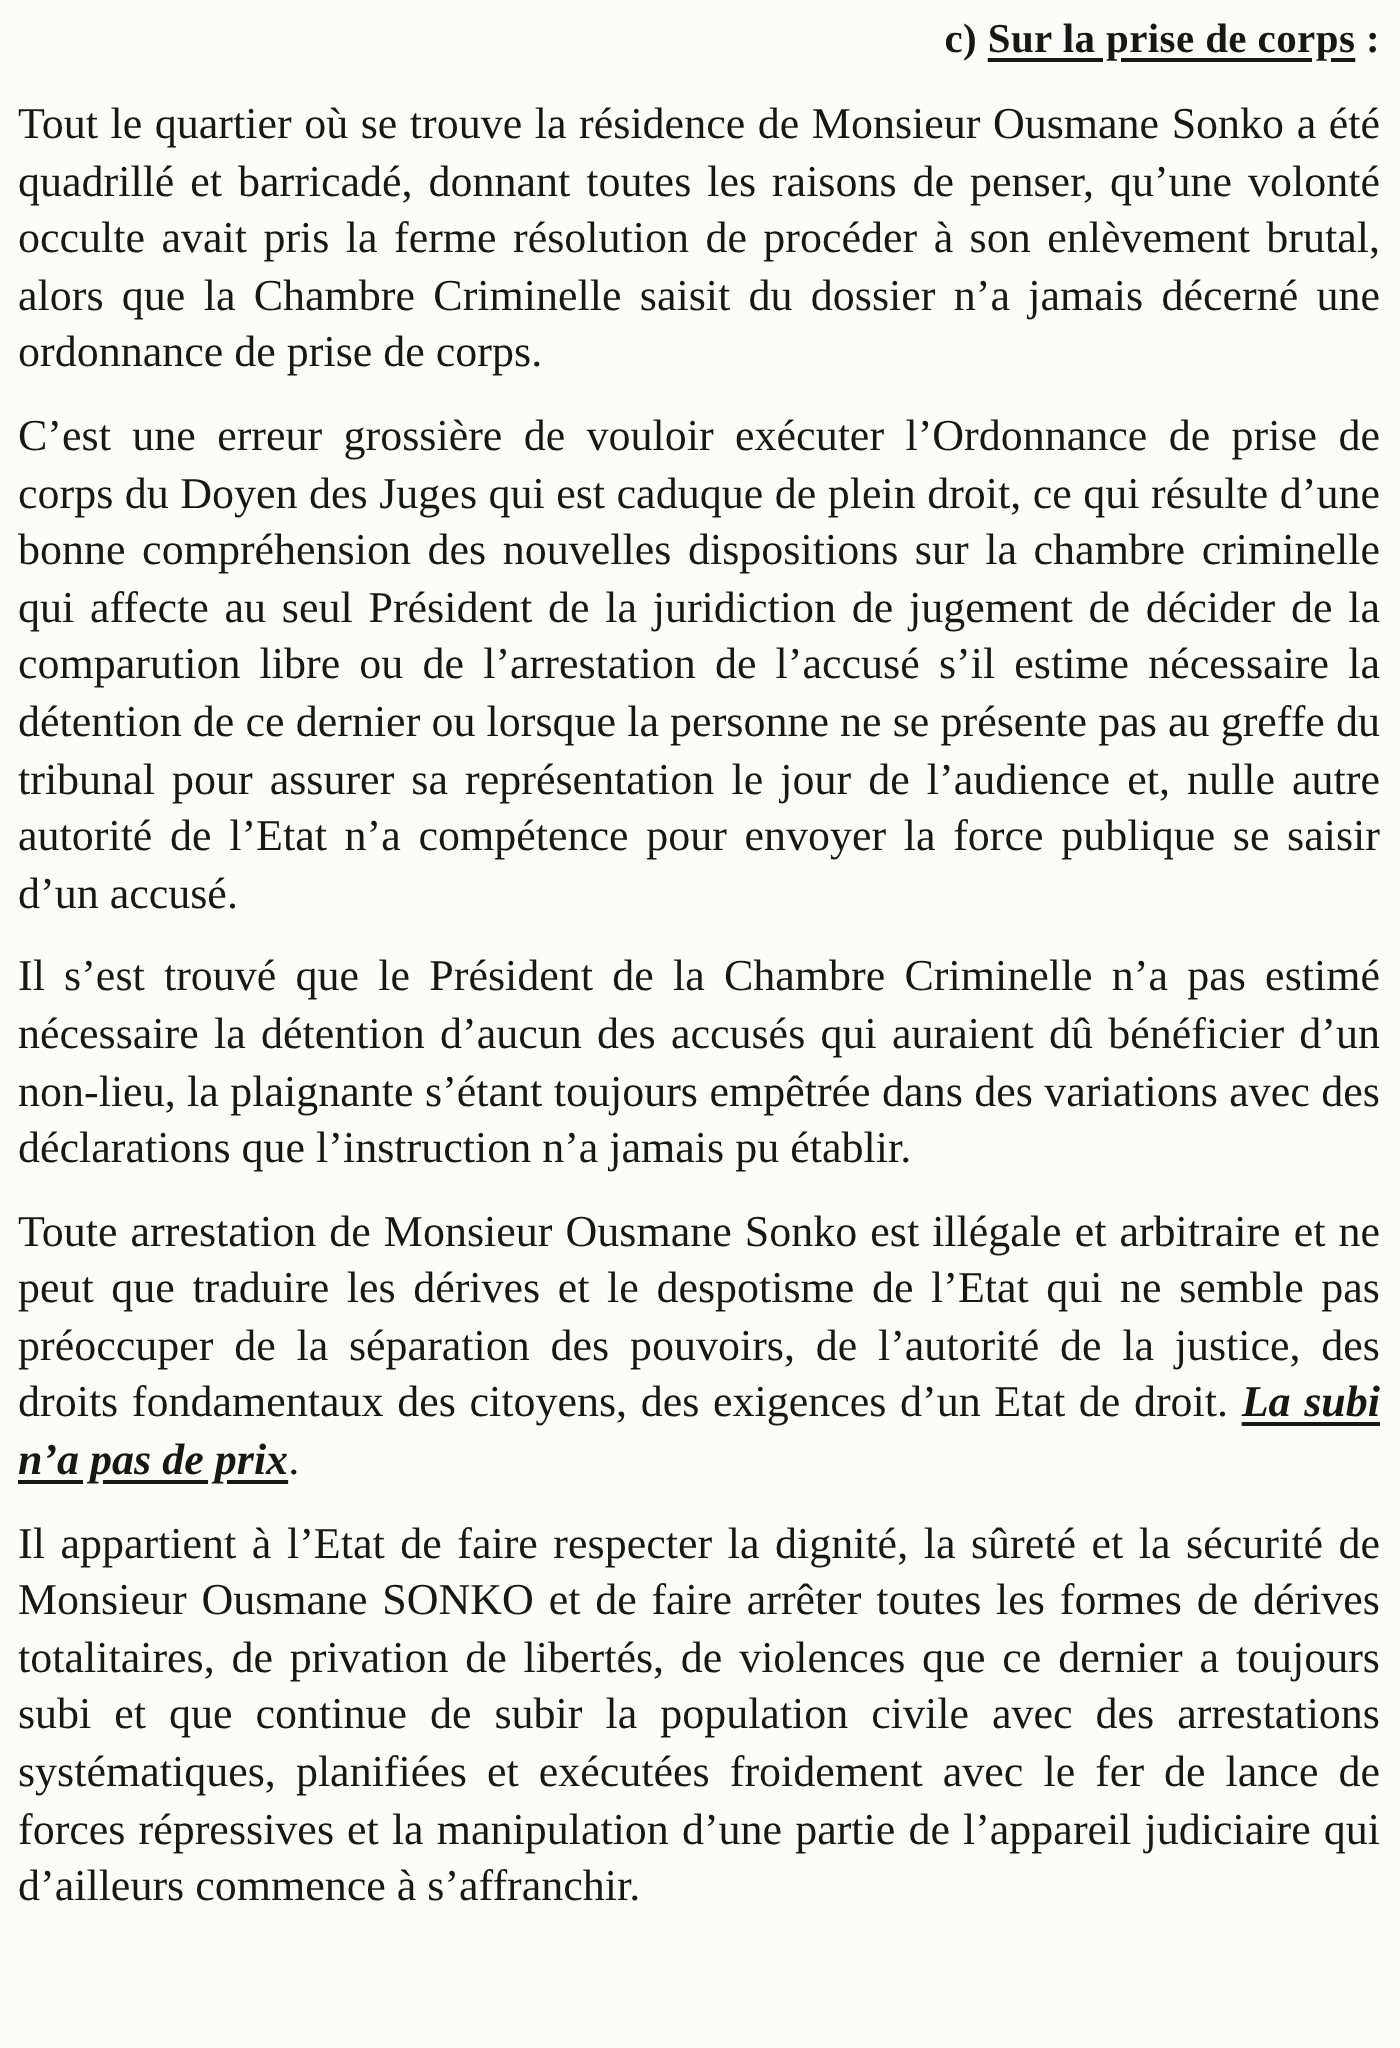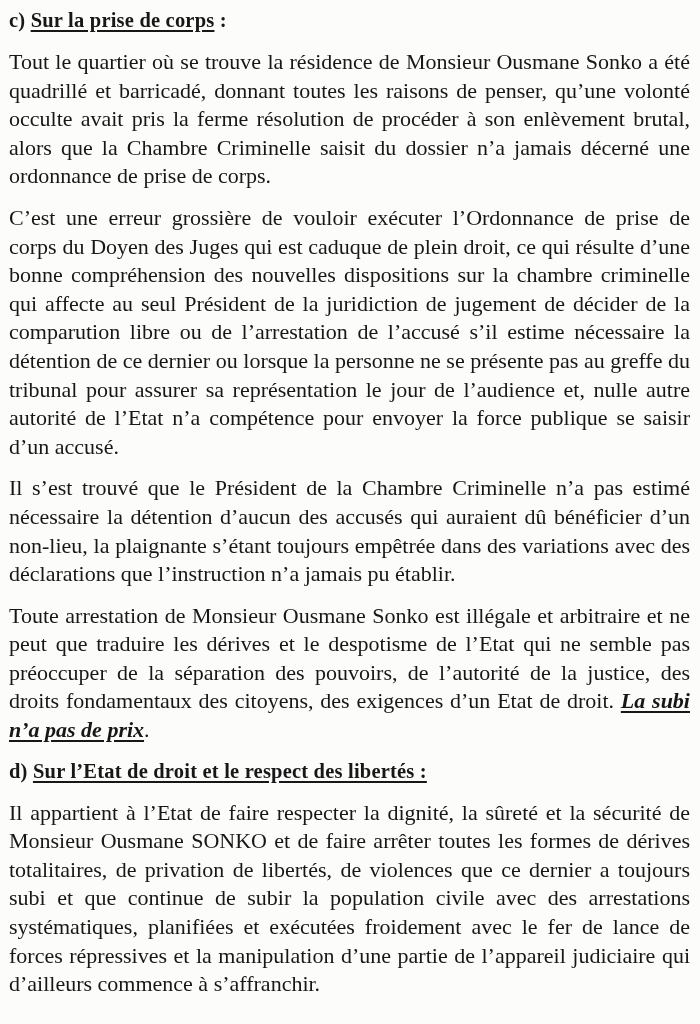--- a/index.html
+++ b/index.html
@@ -16,20 +16,21 @@
   }
   .doc {
     padding: 7px 10px 0 9px;
   }
   h2.heading {
     font-size: 20.5px;
     line-height: 26px;
     font-weight: 700;
     margin: 0 0 15px 0;
     letter-spacing: 0.2px;
+    text-align: right;
   }
   h2.heading.second {
     margin-top: 7px;
   }
   .hd-underline {
     text-decoration: underline;
     text-decoration-thickness: 2px;
     text-underline-offset: 3px;
   }
   p.para {
@@ -58,17 +59,16 @@
 
   <p class="para"><span>Tout le quartier où se trouve la résidence de Monsieur Ousmane Sonko a été quadrillé et barricadé, donnant toutes les raisons de penser, qu’une volonté occulte avait pris la ferme résolution de procéder à son enlèvement brutal, alors que la Chambre Criminelle saisit du dossier n’a jamais décerné une ordonnance de prise de corps.</span></p>
 
   <p class="para"><span>C’est une erreur grossière de vouloir exécuter l’Ordonnance de prise de corps du Doyen des Juges qui est caduque de plein droit, ce qui résulte d’une bonne compréhension des nouvelles dispositions sur la chambre criminelle qui affecte au seul Président de la juridiction de jugement de décider de la comparution libre ou de l’arrestation de l’accusé </span><span class="run-b">s’il estime nécessaire la détention de ce dernier</span><span> ou lorsque la personne ne se présente pas au greffe du tribunal pour assurer sa représentation le jour de l’audience  et, nulle autre autorité de l’Etat n’a compétence pour envoyer la force publique  se saisir d’un accusé.</span></p>
 
   <p class="para"><span>Il s’est trouvé que le Président de la Chambre Criminelle n’a pas estimé nécessaire la détention d’aucun des accusés qui auraient dû bénéficier d’un non-lieu, la plaignante s’étant toujours empêtrée dans des variations avec des déclarations que l’instruction n’a jamais pu établir.</span></p>
 
   <p class="para"><span>Toute arrestation de Monsieur Ousmane Sonko est illégale et arbitraire et ne peut que traduire les dérives et le despotisme de l’Etat qui ne semble pas préoccuper de la séparation des pouvoirs, de l’autorité de la justice, des droits fondamentaux des citoyens, des exigences d’un Etat de droit. </span><span class="run-biu">La subi n’a pas de prix</span><span>.</span></p>
 
 
-  <h2 class="heading second"><span>d) </span><span class="hd-underline">Sur l’Etat de droit et le respect des libertés :</span><span></span></h2>
 
   <p class="para"><span>Il appartient à l’Etat de faire respecter la dignité, la sûreté et la sécurité de Monsieur Ousmane SONKO et de faire arrêter toutes les formes de dérives totalitaires, de privation de libertés, de violences que ce dernier a toujours subi et que continue de subir la population civile avec des arrestations systématiques, planifiées et exécutées froidement avec le fer de lance de forces répressives et la manipulation d’une partie de l’appareil judiciaire qui d’ailleurs commence à s’affranchir.</span></p>
 
 </main>
 
 </body></html>

